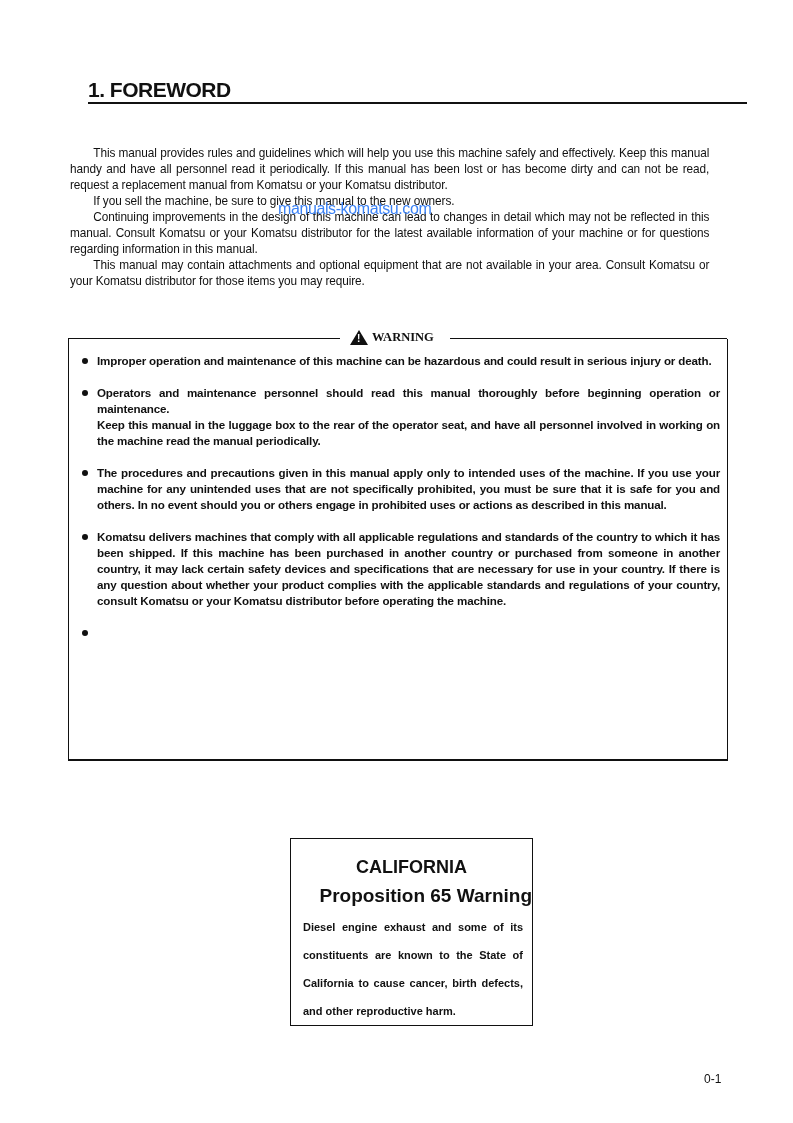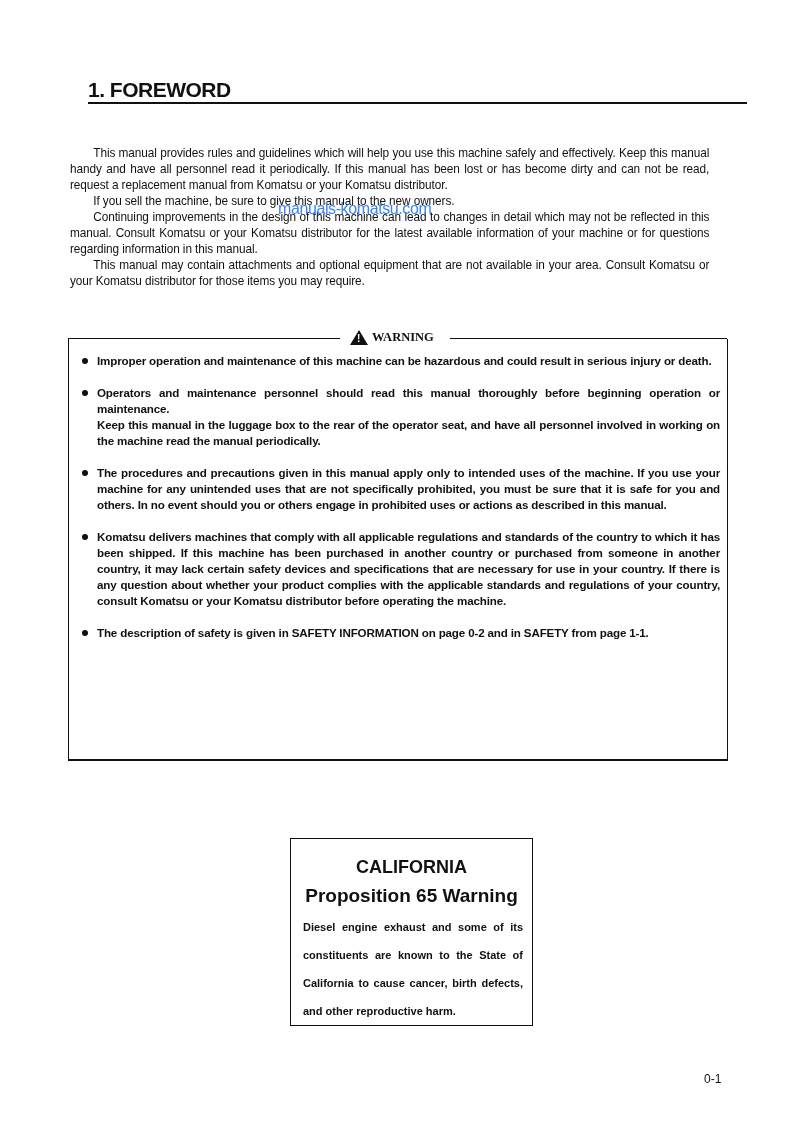--- a/index.html
+++ b/index.html
@@ -38,21 +38,21 @@
       font-family: "Liberation Sans", sans-serif; font-weight: bold; font-size: 11.6px; line-height: 16px;
       text-align: justify; letter-spacing: -0.15px;
     }
     .bullet { position: absolute; left: 2px; top: 5px; width: 6px; height: 6px; border-radius: 50%; background: #111; }
     .warning-list li span.sub { display: block; }
     .ca-box {
       position: absolute; left: 272px; top: 838px; width: 243px; height: 188px;
       border: 1.5px solid #111; box-sizing: border-box; margin-left: 18px;
     }
     .ca-title { position: absolute; left: 0; top: 18px; width: 100%; text-align: center; font-family: "Liberation Sans", sans-serif; font-size: 18px; font-weight: bold; }
-    .ca-subtitle { position: absolute; left: 0; top: 46px; width: 100%; text-align: center; font-family: "Liberation Sans", sans-serif; font-size: 19px; font-weight: bold; letter-spacing: 0px; }
+    .ca-subtitle { position: absolute; left: 0; top: 46px; width: 100%; text-align: right; font-family: "Liberation Sans", sans-serif; font-size: 19px; font-weight: bold; letter-spacing: 0px; }
     .ca-body {
       position: absolute; left: 12px; top: 74px; width: 220px;
       font-family: "Liberation Sans", sans-serif; font-weight: bold; font-size: 11px; line-height: 28px; text-align: justify;
     }
     .page-number { position: absolute; left: 704px; top: 1072px; font-family: "Liberation Sans", sans-serif; font-size: 12px; }
   </style>
 </head>
 <body>
 
 <h1 class="page-title">1.  FOREWORD</h1>
@@ -87,21 +87,20 @@
   <li>
     <span class="bullet"></span>
     <span>The procedures and precautions given in this manual apply only to intended uses of the machine. If you use your machine for any unintended uses that are not specifically prohibited, you must be sure that it is safe for you and others. In no event should you or others engage in prohibited uses or actions as described in this manual.</span>
   </li>
   <li>
     <span class="bullet"></span>
     <span>Komatsu delivers machines that comply with all applicable regulations and standards of the country to which it has been shipped. If this machine has been purchased in another country or purchased from someone in another country, it may lack certain safety devices and specifications that are necessary for use in your country. If there is any question about whether your product complies with the applicable standards and regulations of your country, consult Komatsu or your Komatsu distributor before operating the machine.</span>
   </li>
   <li>
     <span class="bullet"></span>
-    <span>The description of safety is given in SAFETY INFORMATION on page 0-2 and in SAFETY from page 1-1.</span>
   </li>
 </ul>
 
 <div class="ca-box">
   <div class="ca-title">CALIFORNIA</div>
   <div class="ca-subtitle">Proposition 65 Warning</div>
   <div class="ca-body">Diesel engine exhaust and some of its constituents are known to the State of California to cause cancer, birth defects, and other reproductive harm.</div>
 </div>
 
 <div class="page-number">0-1</div>

